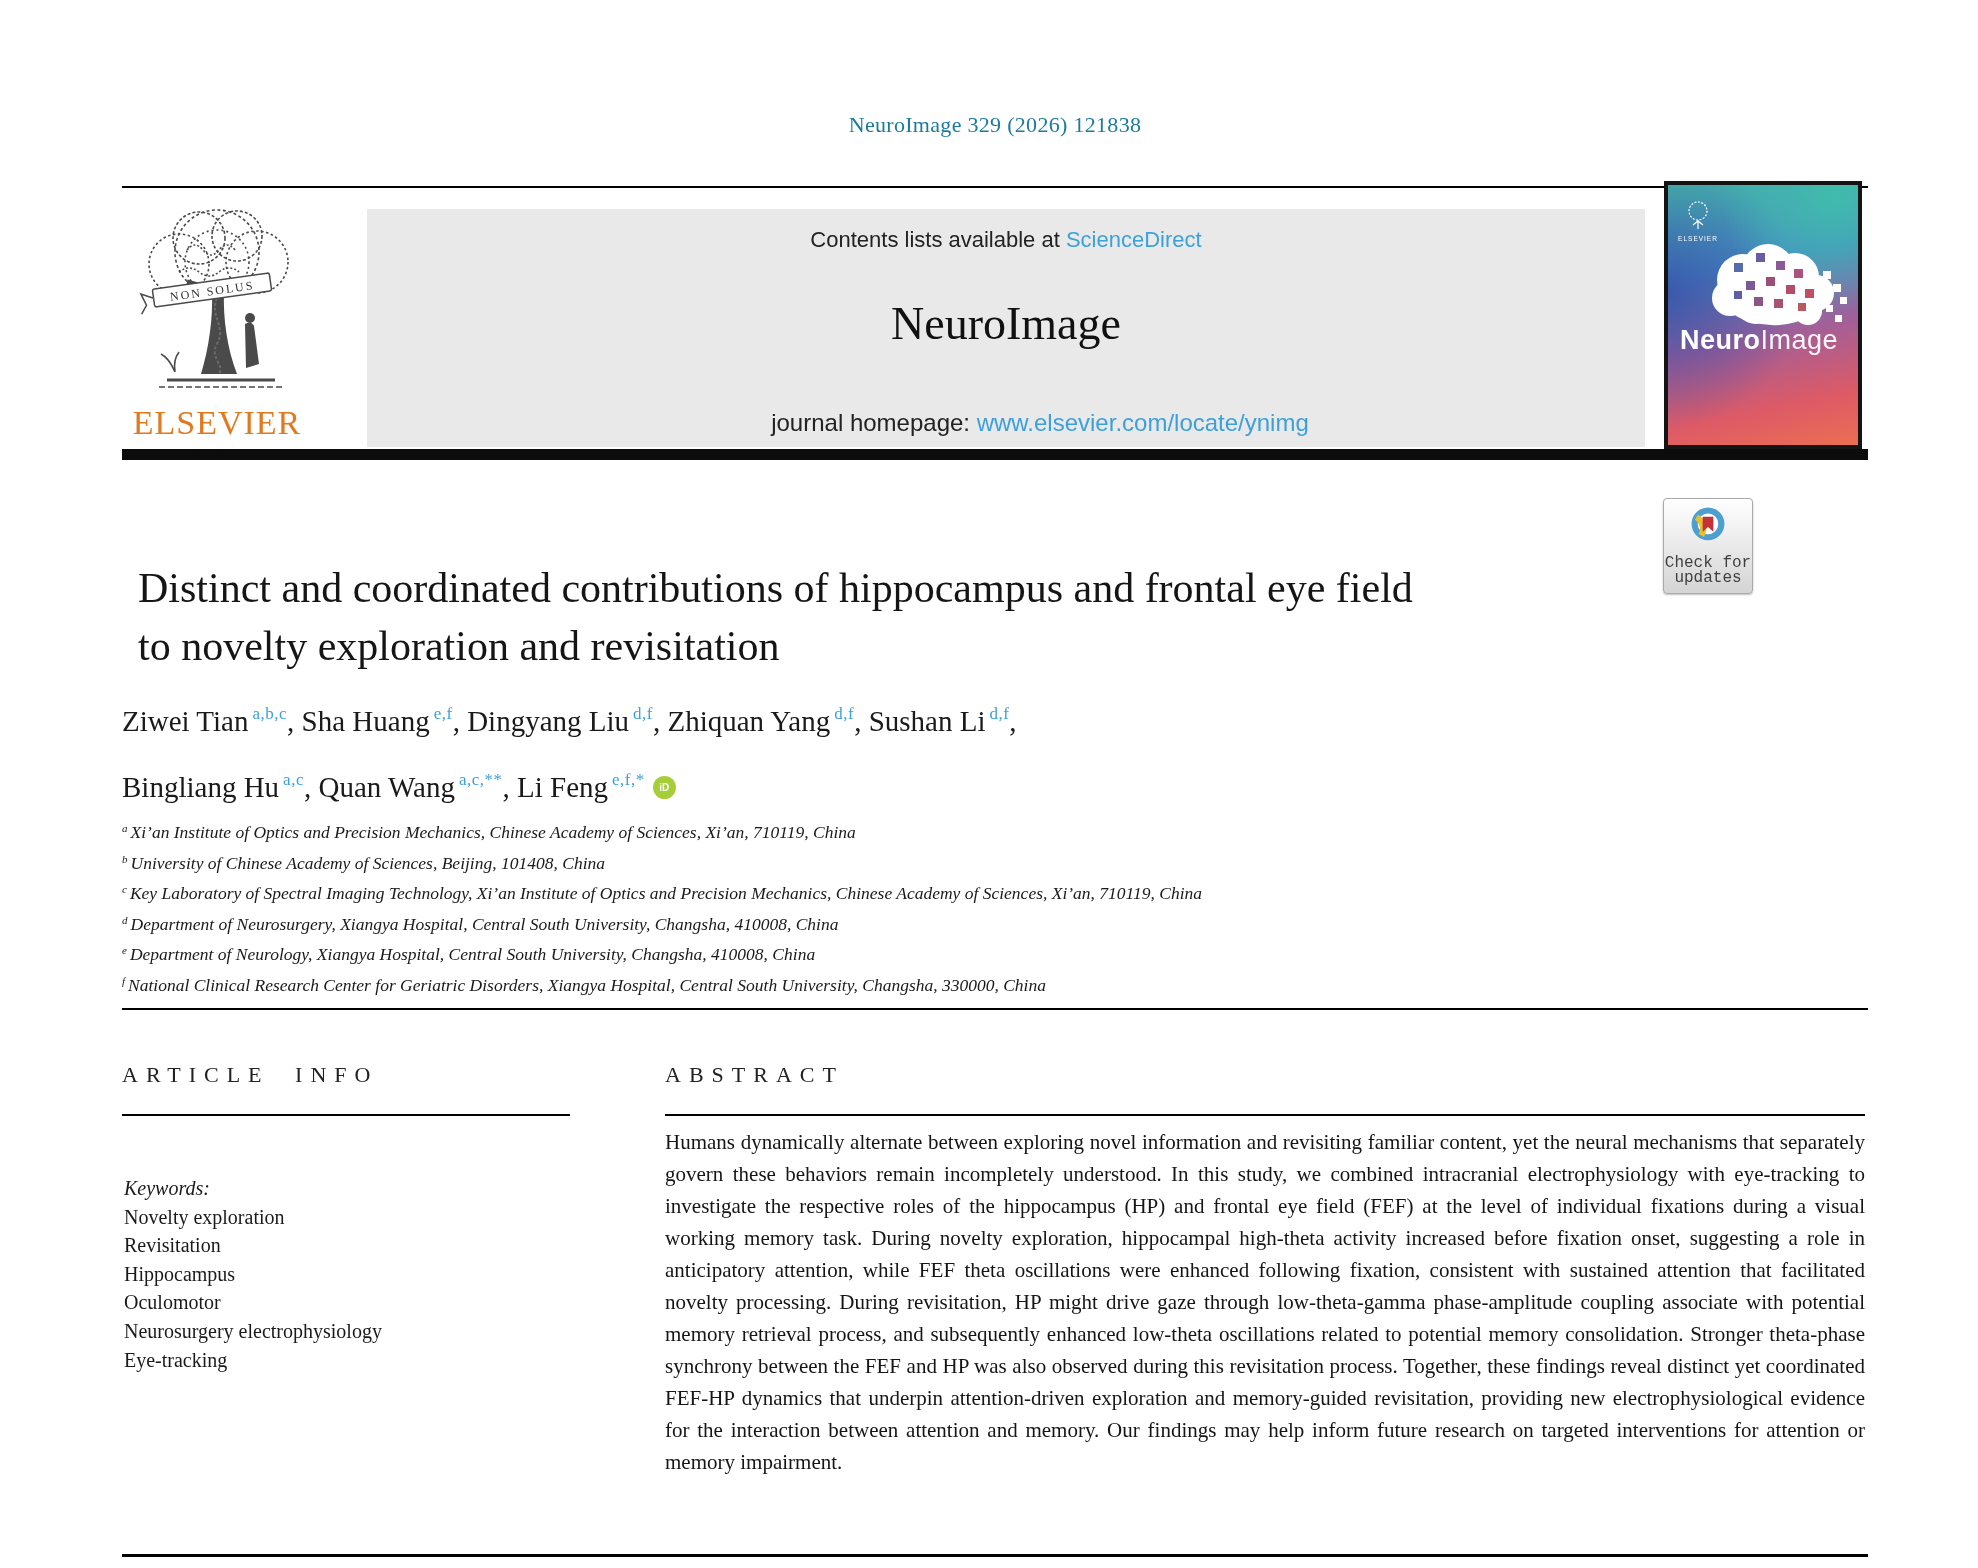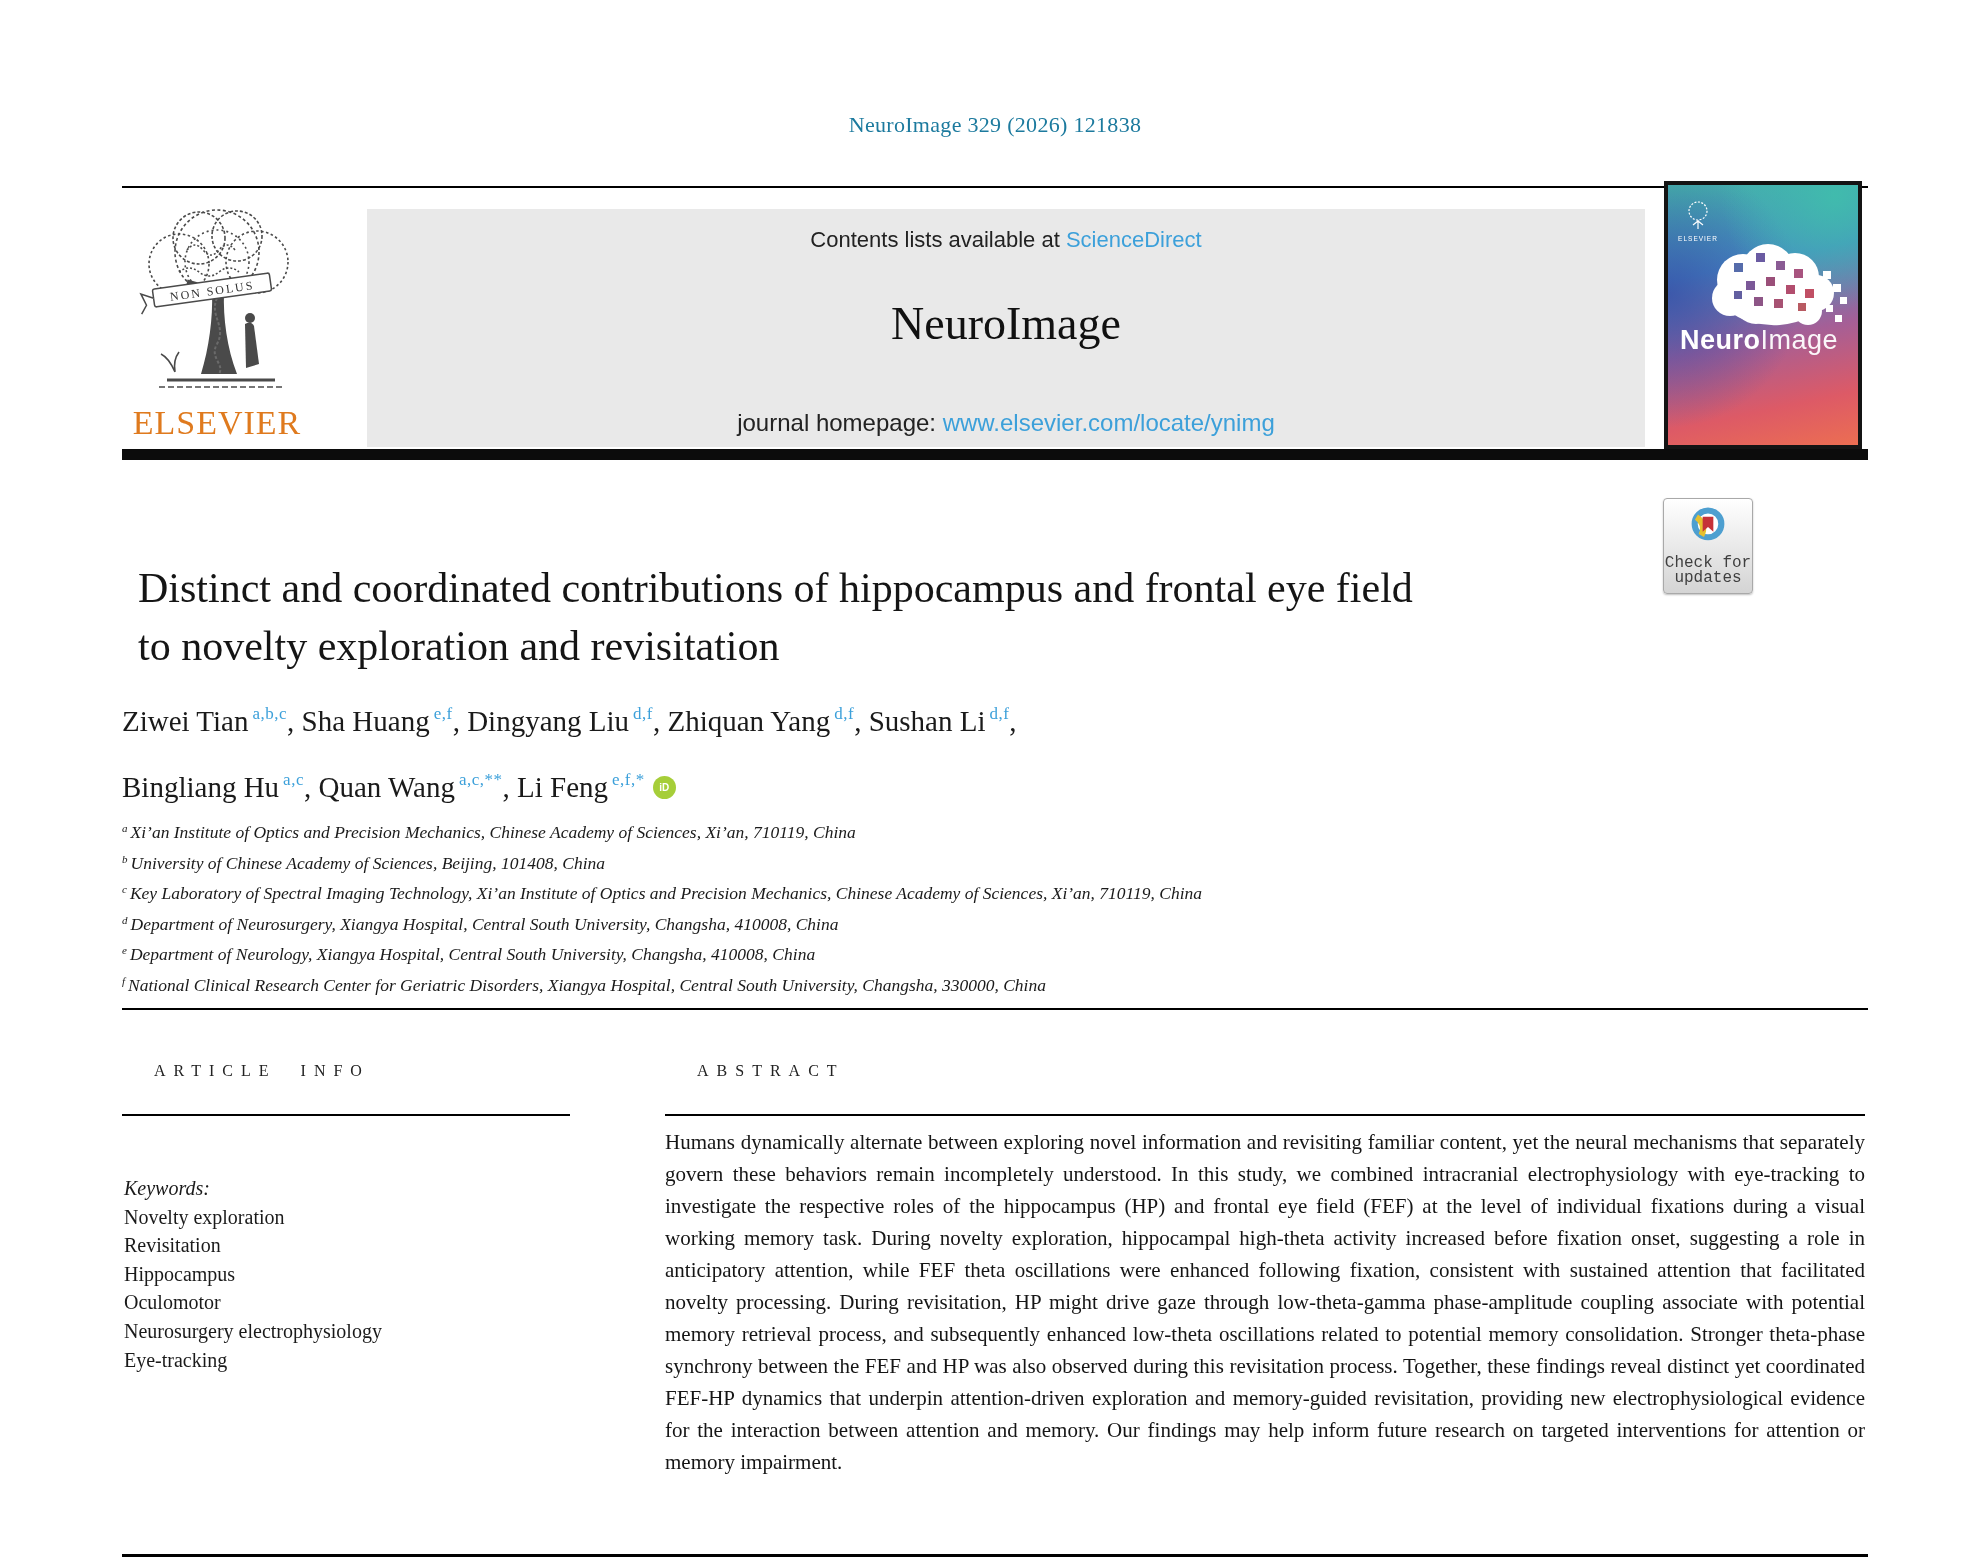--- a/index.html
+++ b/index.html
@@ -18,21 +18,21 @@
   .rule-mid{top:1008px;left:122px;width:1746px;height:2px;}
   .rule-bottom{top:1554px;left:122px;width:1746px;height:3px;}
 
   
   .publisher-logo{position:absolute;left:117px;top:202px;width:200px;height:246px;text-align:center;}
   .elsevier-word{margin-top:0px;font-size:34px;letter-spacing:1px;color:#df7a1e;font-weight:400;}
   .gray-panel{position:absolute;left:367px;top:209px;width:1278px;height:238px;background:#e9e9e9;}
   .contents-line{position:absolute;top:18px;left:0;width:100%;text-align:center;font-size:22px;color:#222;}
   .contents-line .link{color:#3ca0da;}
   .journal-title{position:absolute;top:88px;left:0;width:100%;text-align:center;font-size:46px;color:#111;}
-  .homepage-line{position:absolute;top:200px;left:0;width:100%;text-align:center;font-size:24px;color:#222;}
+  .homepage-line{position:absolute;top:200px;left:0;width:100%;text-align:center;font-size:24px;color:#222;padding-left:34px;}
   .homepage-line .link{color:#3ca0da;}
 
   
   .cover{position:absolute;left:1664px;top:181px;width:198px;height:268px;box-sizing:border-box;
          border:4px solid #141414;overflow:hidden;
          background:
            radial-gradient(circle at 88% 4%, rgba(64,190,172,.9) 0%, rgba(64,190,172,0) 38%),
            radial-gradient(circle at 0% 42%, rgba(52,74,165,.75) 0%, rgba(52,74,165,0) 55%),
            linear-gradient(168deg,#45b3a8 0%,#478cc4 32%,#a45f97 58%,#dd5a66 82%,#ec6e52 100%);}
   .cover svg{position:absolute;left:0;top:0;}
@@ -57,21 +57,21 @@
          font-family:"Liberation Sans","DejaVu Sans",sans-serif;font-size:10px;font-weight:bold;
          text-align:center;line-height:23px;margin-left:8px;vertical-align:6px;cursor:pointer;margin-top:28px;}
 
   .affiliations{position:absolute;left:122px;top:818px;width:1700px;font-size:17.5px;
                 font-style:italic;line-height:28.5px;color:#1a1a1a;}
   .aff-sup{font-size:11px;position:relative;top:-6px;margin-right:3px;}
 
   
   .info-col{position:absolute;left:122px;top:1062px;width:448px;}
   .abs-col{position:absolute;left:665px;top:1062px;width:1200px;}
-  .col-heading{font-size:16px;letter-spacing:8px;word-spacing:12px;color:#222;margin-left:32px;}
+  .col-heading{font-size:22px;letter-spacing:8px;word-spacing:12px;color:#222;}
   .col-rule{position:absolute;left:0;top:52px;width:100%;height:2px;background:#000;}
   .kw-block{position:absolute;left:2px;top:64px;font-size:20px;line-height:28.6px;color:#1a1a1a;}
   .kw-label{font-style:italic;margin-top:48px;}
   .abs-text{position:absolute;left:0;top:64px;width:1200px;margin:0;font-size:21px;line-height:32px;
             text-align:justify;color:#151515;}
 </style>
 </head>
 <body>
 
 <div class="page">

